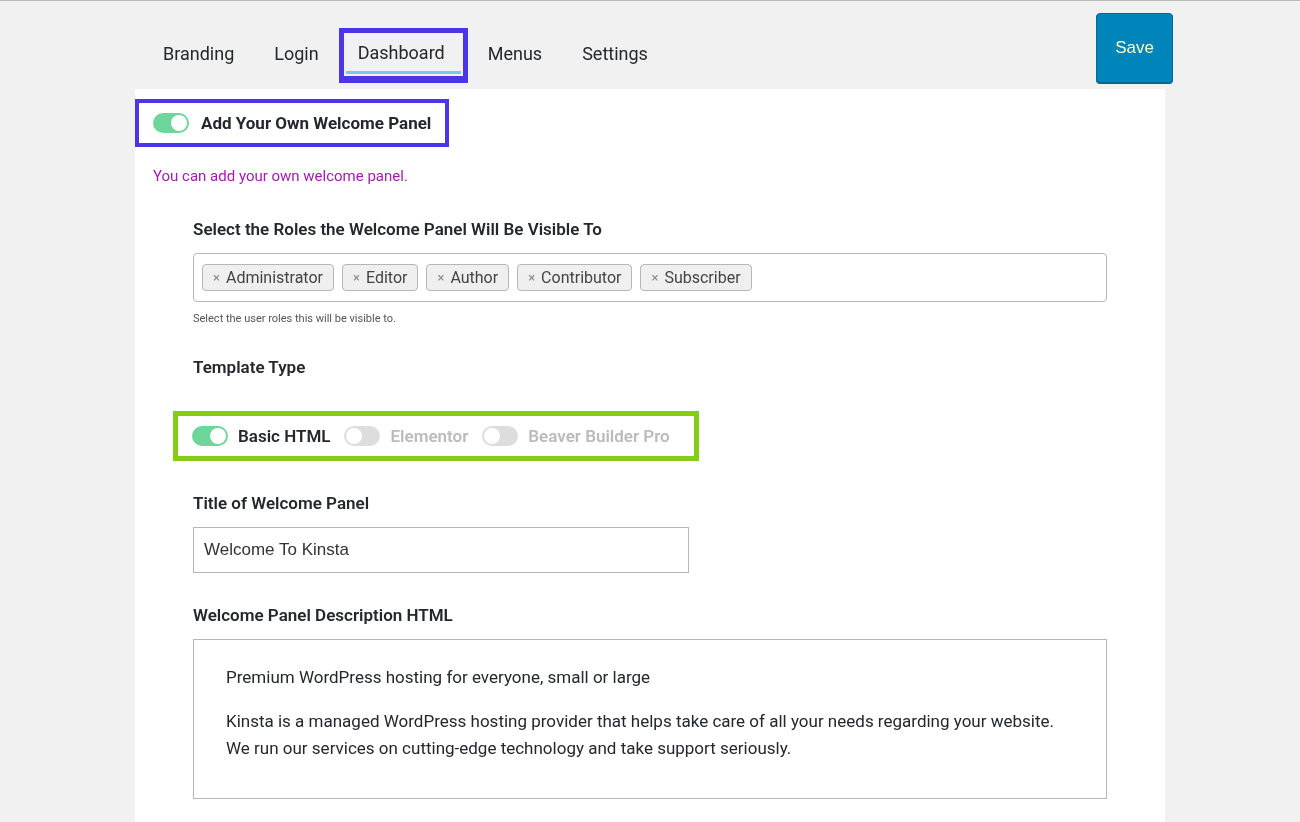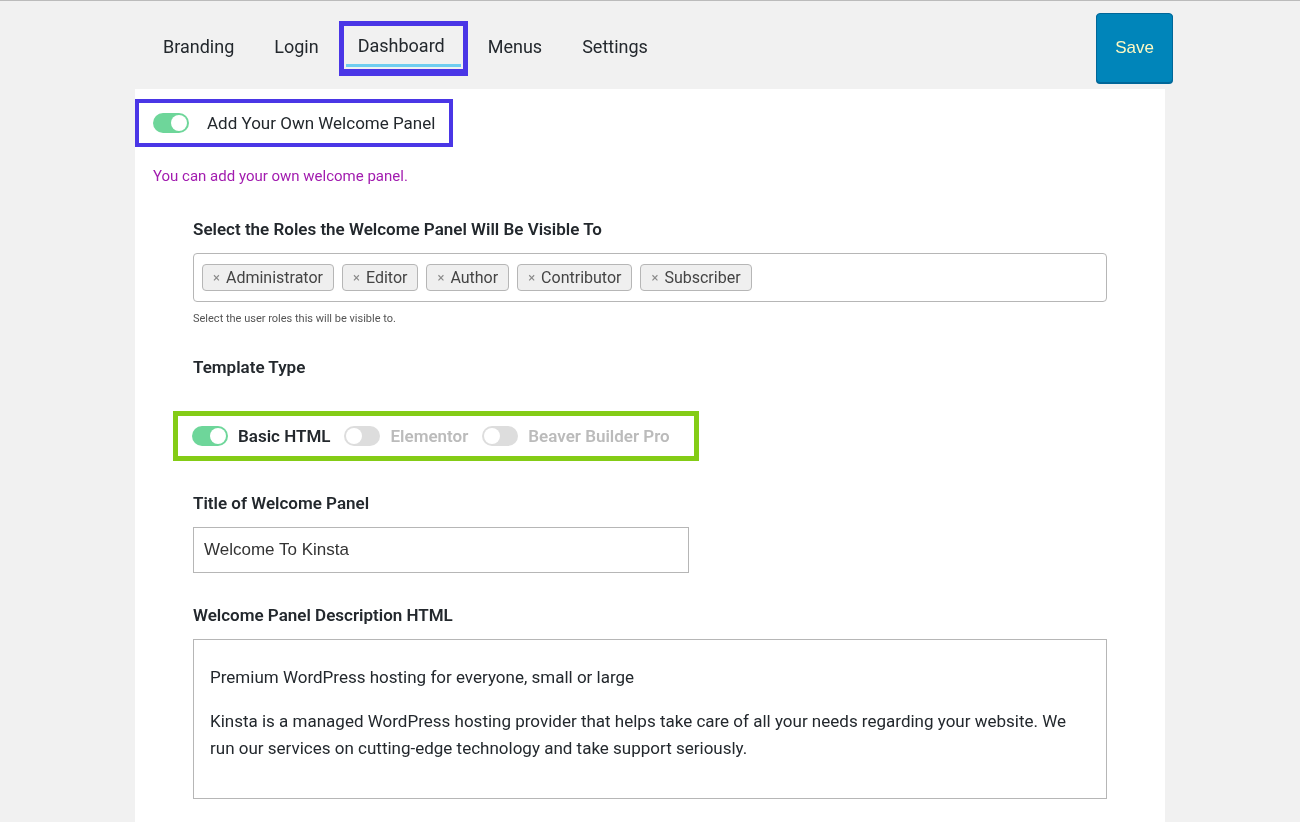--- a/index.html
+++ b/index.html
@@ -9,21 +9,21 @@
     color: #23282d;
     font-size: 14px;
     border-top: 1px solid #bbb;
   }
   .wrap {
     max-width: 1030px;
     margin: 0 auto;
   }
   .tabs {
     display: flex;
-    align-items: center;
+    align-items: flex-end;
     justify-content: space-between;
     padding: 12px 8px 6px 8px;
   }
   .tabs-left { display: flex; align-items: center; }
   .tab {
     padding: 14px 20px 18px 20px;
     font-size: 18px;
     color: #23282d;
     cursor: pointer;
   }
@@ -74,23 +74,22 @@
   }
   .toggle .knob {
     width: 16px; height: 16px; background: #fff; border-radius: 50%;
     position: absolute; top: 2px;
   }
   .toggle.on { background: #6ed69a; }
   .toggle.on .knob { right: 2px; }
   .toggle.off { background: #ddd; }
   .toggle.off .knob { left: 2px; }
   .toggle-label {
-    font-weight: 400;
-    font-size: 17px;
-    margin-left: 6px;
+    font-weight: 700;
+    font-size: 17px;
   }
   .hint {
     color: #a21caf;
     font-size: 15px;
     padding: 20px 18px 12px 18px;
   }
   .section {
     padding: 10px 58px;
   }
   .section-title {
@@ -138,21 +137,21 @@
   .template-option.disabled .label { color: #bbb; }
   .input-text {
     width: 496px;
     padding: 12px 10px;
     border: 1px solid #b6b6b6;
     font-size: 17px;
     color: #333;
   }
   .editor-box {
     border: 1px solid #b6b6b6;
-    padding: 24px 16px;
+    padding: 24px 32px;
     min-height: 160px;
   }
   .editor-box p {
     font-size: 17px;
     color: #23282d;
     line-height: 1.55;
     margin: 0 0 18px 0;
   }
   .editor-box p:last-child { margin-bottom: 0; }
 </style>

